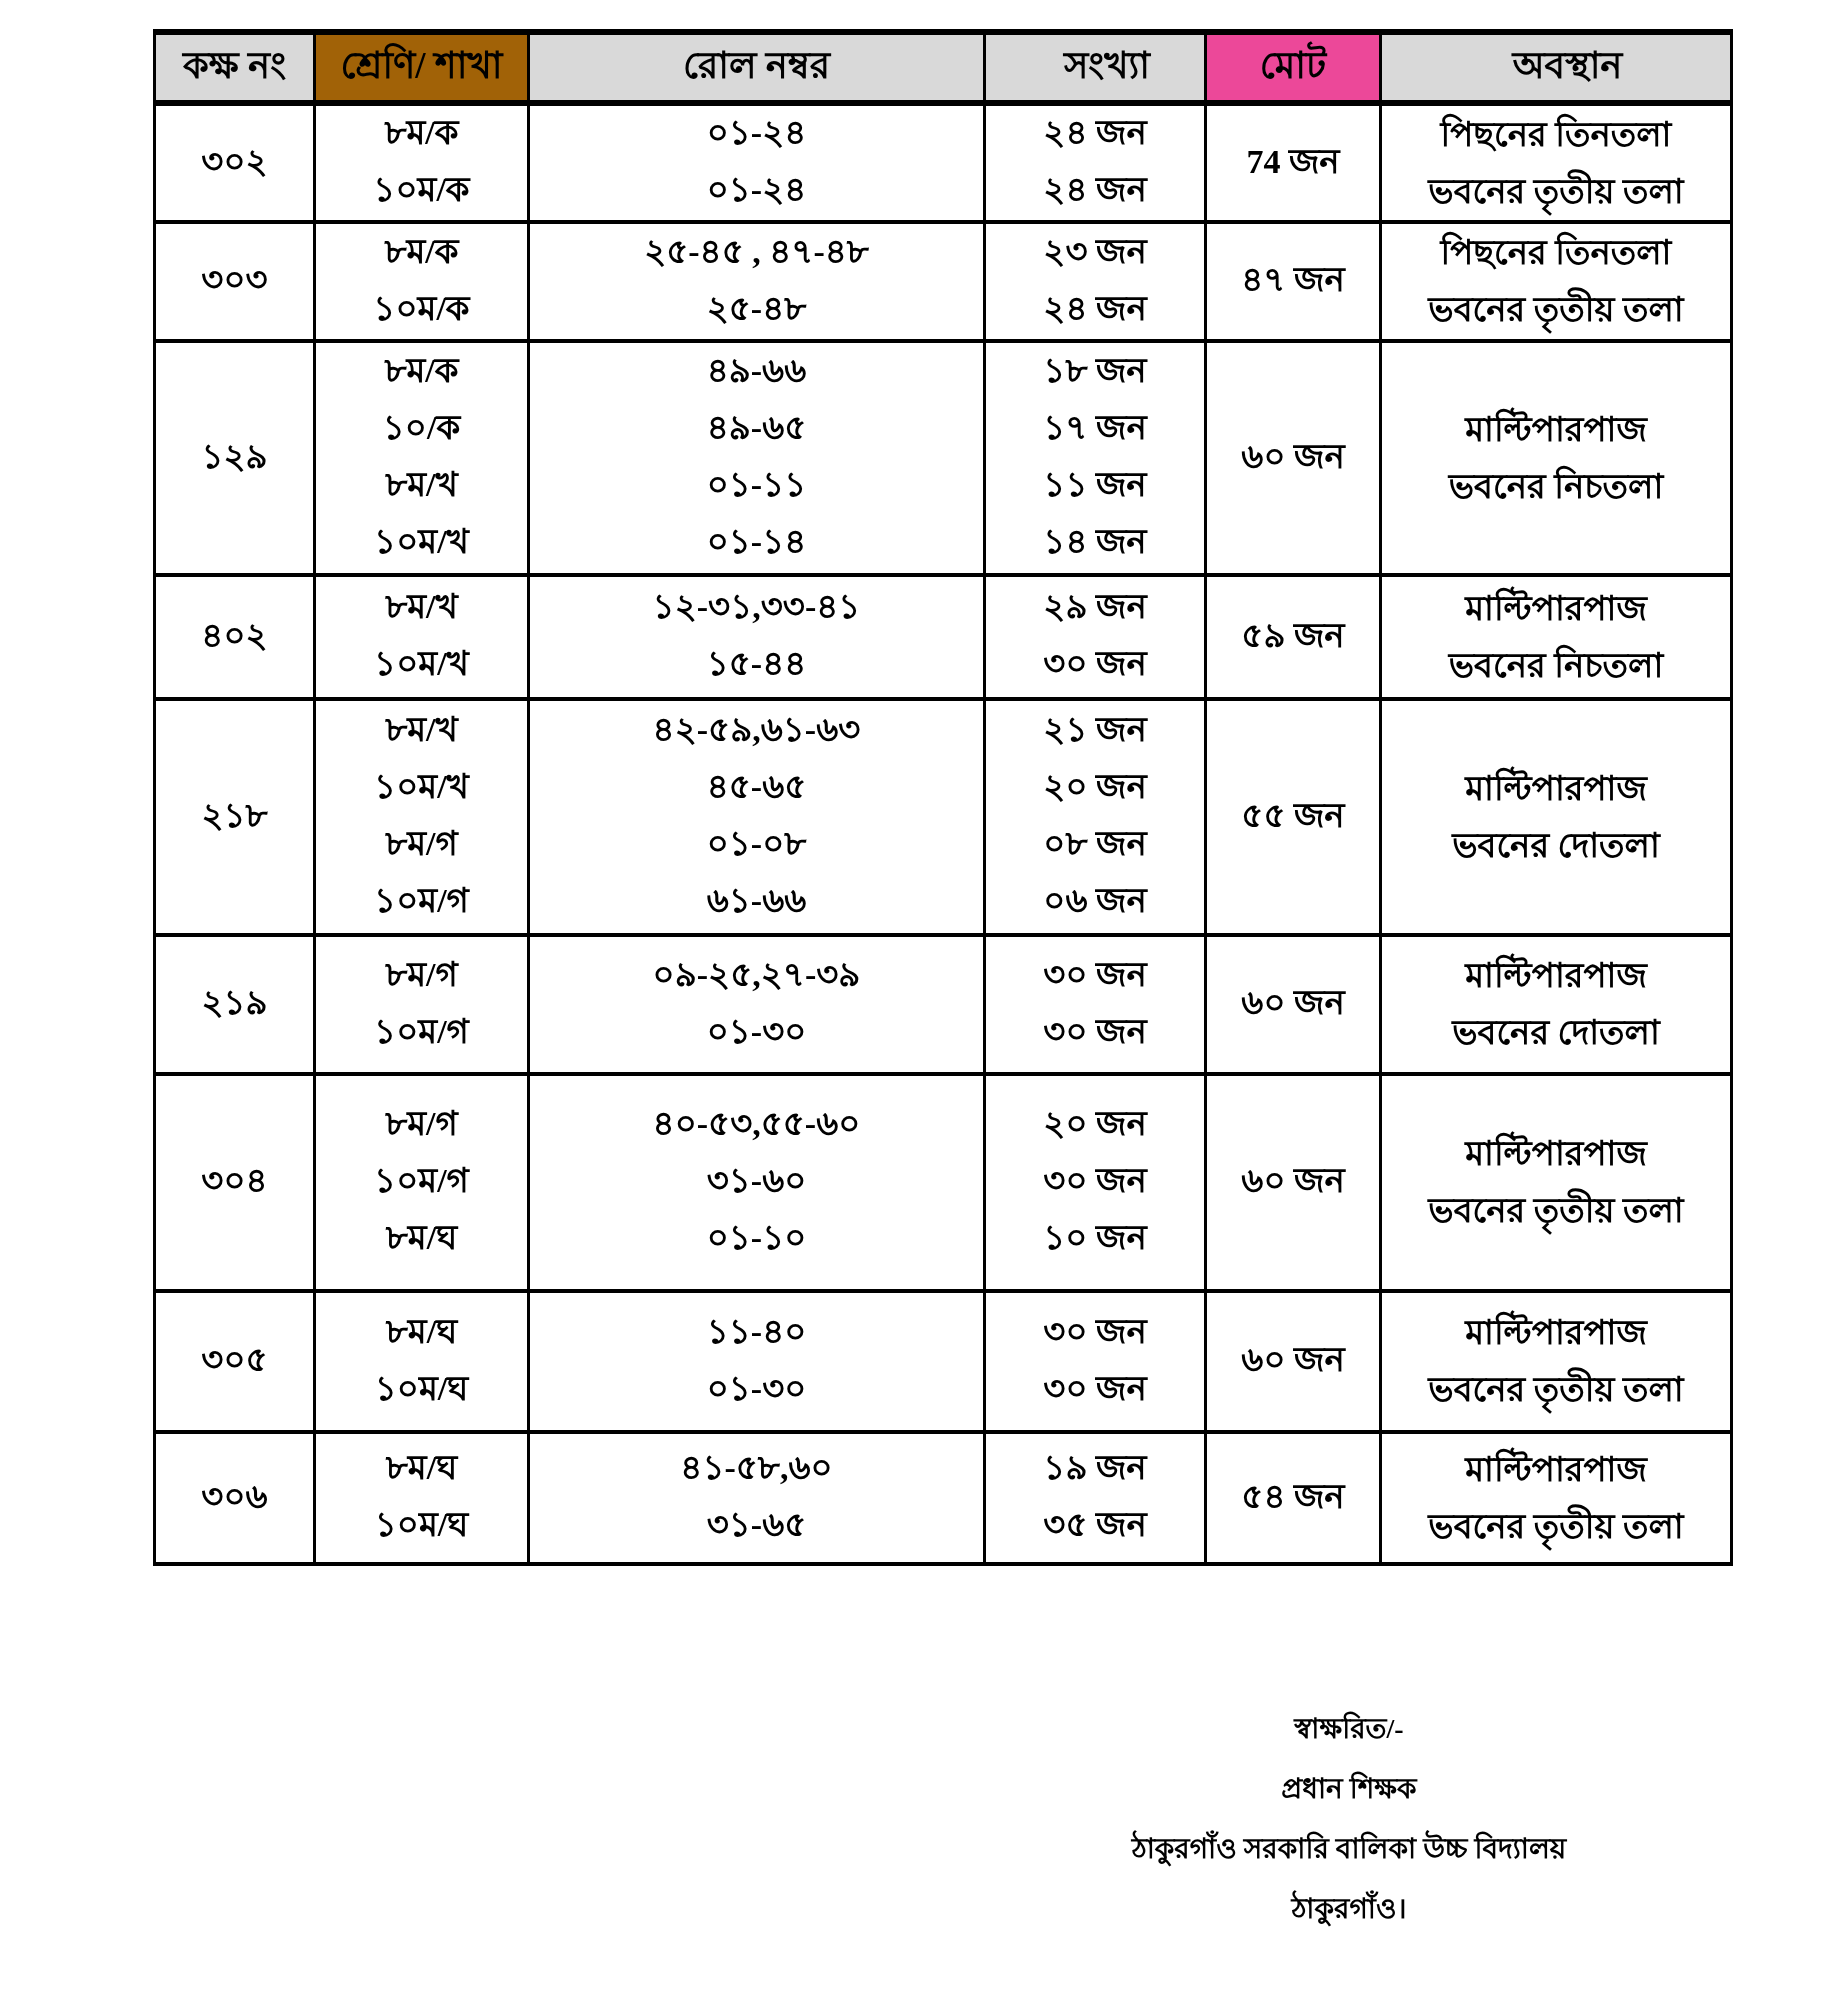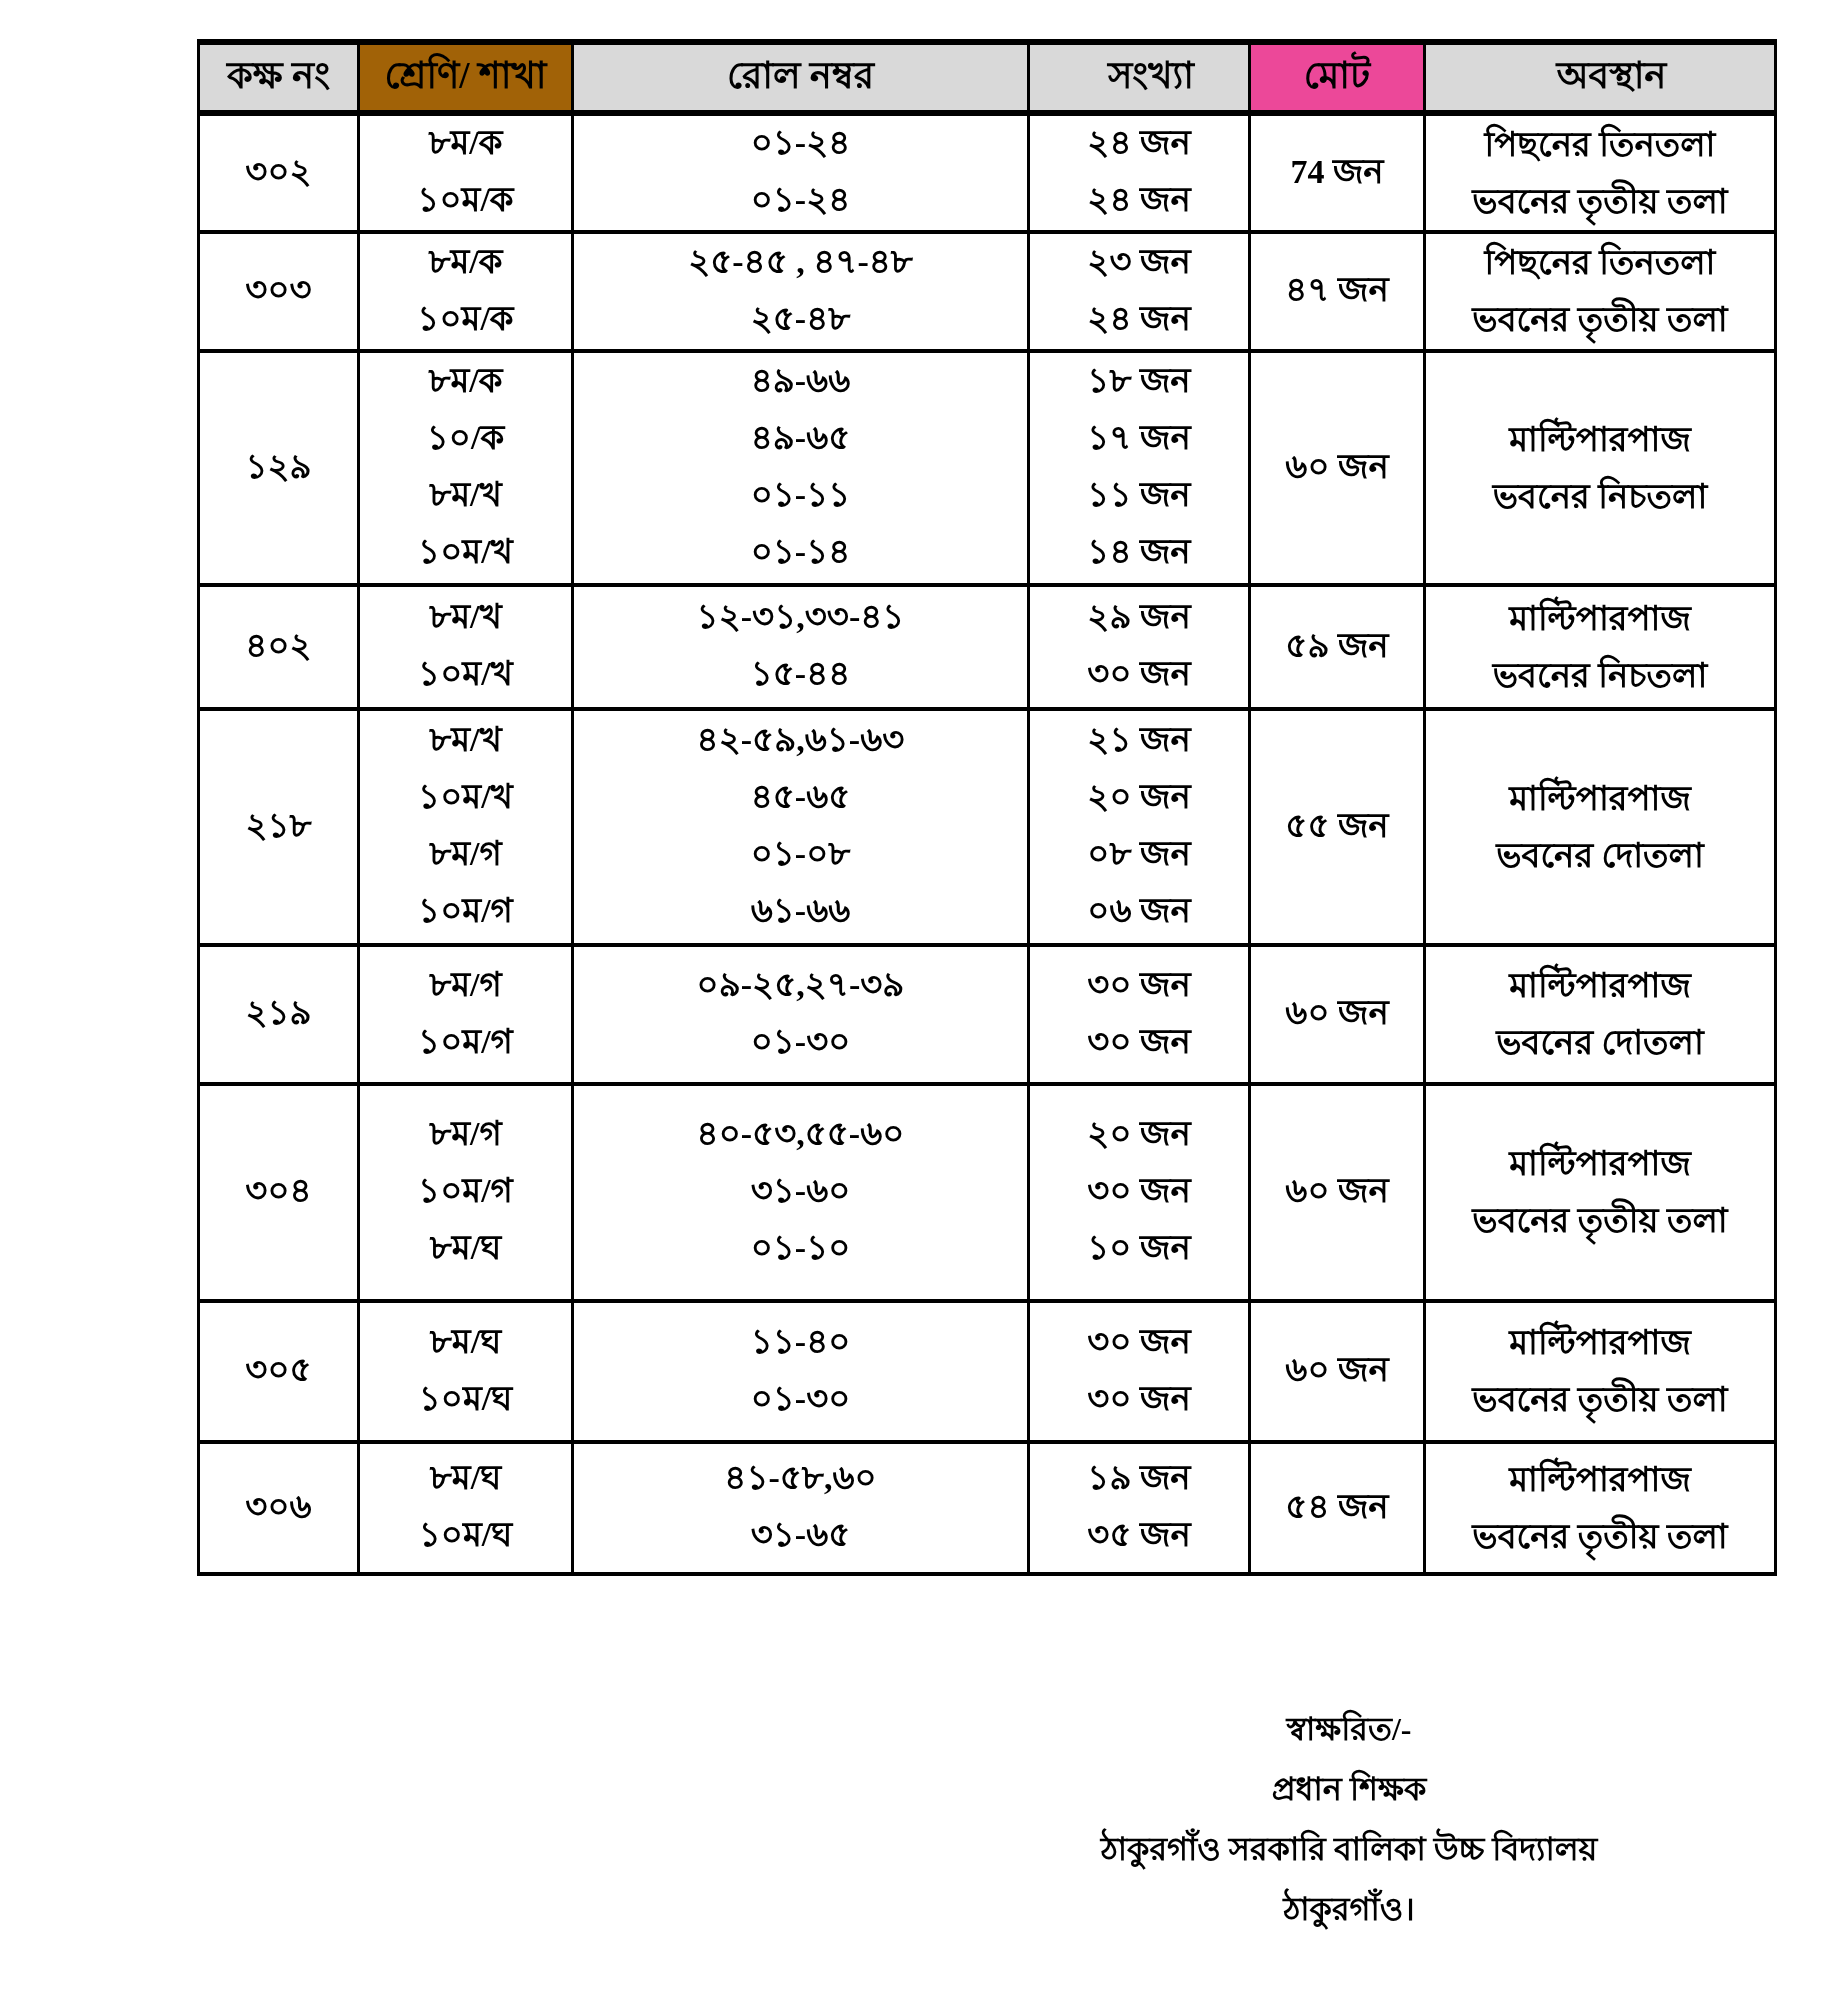--- a/index.html
+++ b/index.html
@@ -12,28 +12,27 @@
     height: 2015px;
     position: relative;
     font-family: "Liberation Serif", "DejaVu Serif", serif;
     color: #000000;
     font-weight: 700;
   }
   
   table.seating {
     position: absolute;
     left: 153px;
-    top: 39px;
+    top: 29px;
     width: 1577px;
     border-collapse: collapse;
     table-layout: fixed;
     border: 3px solid #000;
     border-top-width: 6px;
     border-bottom-width: 4.5px;
-    margin-left: 44px;
   }
   col.c-room  { width: 160px; }
   col.c-class { width: 214px; }
   col.c-roll  { width: 456px; }
   col.c-count { width: 221px; }
   col.c-total { width: 175px; }
   col.c-loc   { width: 351px; }
 
   th {
     border: 3px solid #000;
@@ -75,21 +74,21 @@
   }
   .cell-line { white-space: nowrap; }
 
   
   .signature {
     position: absolute;
     left: 902px;
     top: 1699px;
     width: 894px;
     text-align: center;
-    font-size: 32px;
+    font-size: 28px;
     line-height: 60px;
   }
   .signature div { white-space: nowrap; }
 </style>
 </head>
 <body>
 
 <table class="seating">
   <colgroup>
     <col class="c-room">

